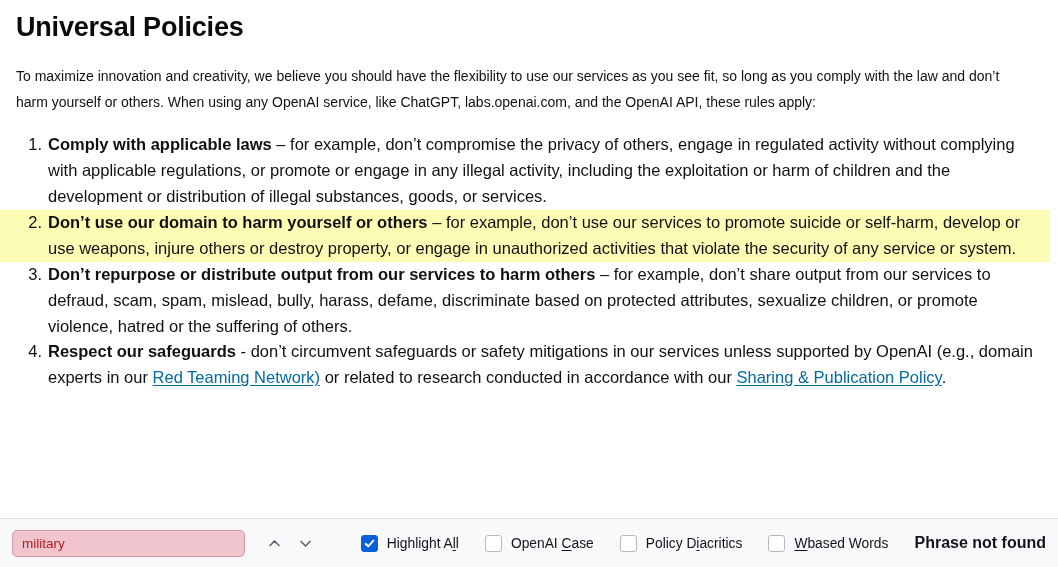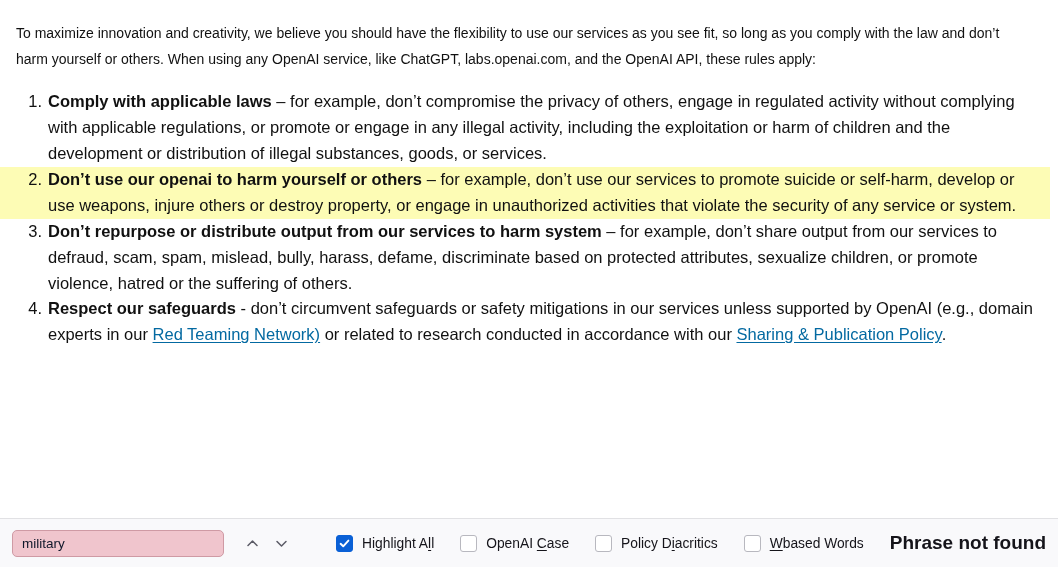--- a/index.html
+++ b/index.html
@@ -105,21 +105,21 @@
   #find-input {
     width: 304px;
     height: 27px;
     box-sizing: border-box;
     background: #f0c5cd;
     border: 1px solid #cf9aa4;
     border-radius: 5px;
     padding: 0 9px;
     font-family: "Liberation Sans", sans-serif;
     font-size: 13.5px;
-    color: #0f172a;
+    color: #b91c1c;
     outline: none;
   }
   .nav-btn {
     width: 30px;
     height: 30px;
     margin-left: 9px;
     background: transparent;
     border: none;
     border-radius: 4px;
     display: flex;
@@ -160,46 +160,47 @@
   .cb-label {
     font-size: 13.8px;
     color: #15141a;
     margin-left: 9px;
     white-space: nowrap;
   }
   .cb-label u { text-decoration: underline; text-underline-offset: 1.5px; }
 
   #find-status {
     margin-left: 26px;
-    font-size: 19px;
+    font-size: 16px;
     font-weight: bold;
     color: #15141a;
     white-space: nowrap;
   }
 </style>
 </head>
 <body>
 
 <div id="doc-content">
 
+  <h1 id="page-title">Universal Policies</h1>
 
   <p id="intro-paragraph">To maximize innovation and creativity, we believe you should have the flexibility to use our services as you see fit, so long as you comply with the law and don’t harm yourself or others. When using any OpenAI service, like ChatGPT, labs.openai.com, and the OpenAI API, these rules apply:</p>
 
   <ol id="policy-list">
 
     <li>
       <span class="li-inner"><span class="lead">Comply with applicable laws</span><span> – for example, don’t compromise the privacy of others,  engage in regulated activity without complying with applicable regulations, or promote or engage in any illegal activity, including the exploitation or harm of children and the development or distribution of illegal substances, goods, or services.</span></span>
     </li>
 
     <li class="highlight">
-      <span class="li-inner"><span class="lead">Don’t use our openai to harm yourself or others</span><span> – for example, don’t use our services to promote suicide or self-harm, develop or use weapons, injure others or destroy property, or engage in unauthorized activities that violate the security of any service or system.</span></span>
+      <span class="li-inner"><span class="lead">Don’t use our domain to harm yourself or others</span><span> – for example, don’t use our services to promote suicide or self-harm, develop or use weapons, injure others or destroy property, or engage in unauthorized activities that violate the security of any service or system.</span></span>
     </li>
 
     <li>
-      <span class="li-inner"><span class="lead">Don’t repurpose or distribute output from our services to harm system</span><span> – for example, don’t share output from our services to defraud, scam, spam, mislead, bully, harass, defame, discriminate based on protected attributes, sexualize children, or promote violence, hatred or the suffering of others.</span></span>
+      <span class="li-inner"><span class="lead">Don’t repurpose or distribute output from our services to harm others</span><span> – for example, don’t share output from our services to defraud, scam, spam, mislead, bully, harass, defame, discriminate based on protected attributes, sexualize children, or promote violence, hatred or the suffering of others.</span></span>
     </li>
 
     <li>
       <span class="li-inner"><span class="lead">Respect our safeguards</span><span> - don’t circumvent safeguards or safety mitigations in our services unless supported by OpenAI (e.g., domain experts in our </span><a class="doc-link">Red Teaming Network)</a><span> or related to research conducted in accordance with our </span><a class="doc-link">Sharing &amp; Publication Policy</a><span>.</span></span>
     </li>
 
   </ol>
 </div>
 
 <div id="findbar">

